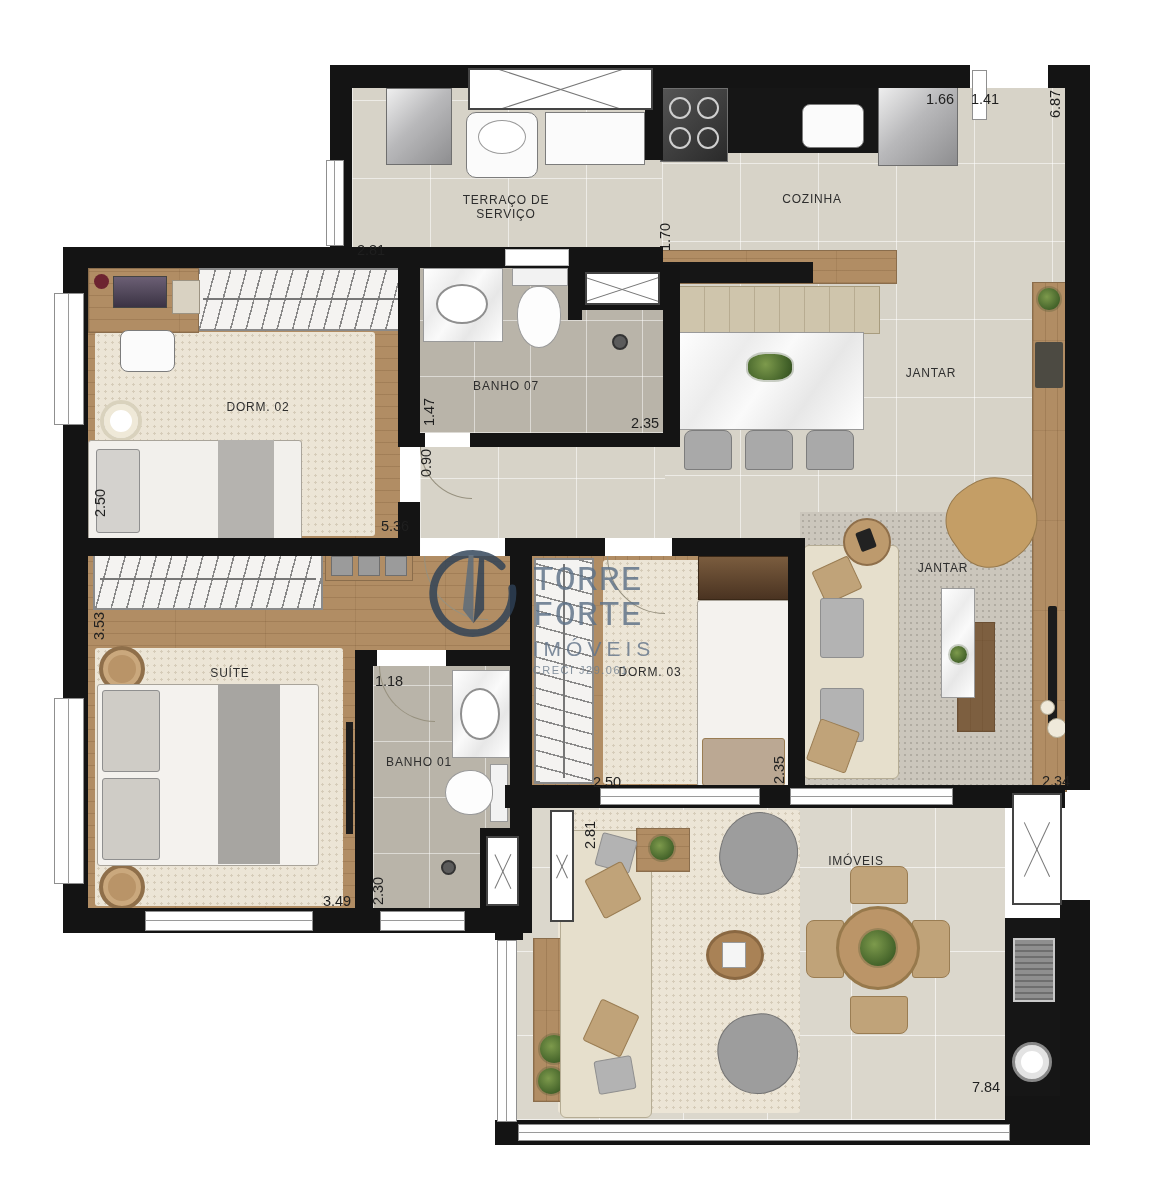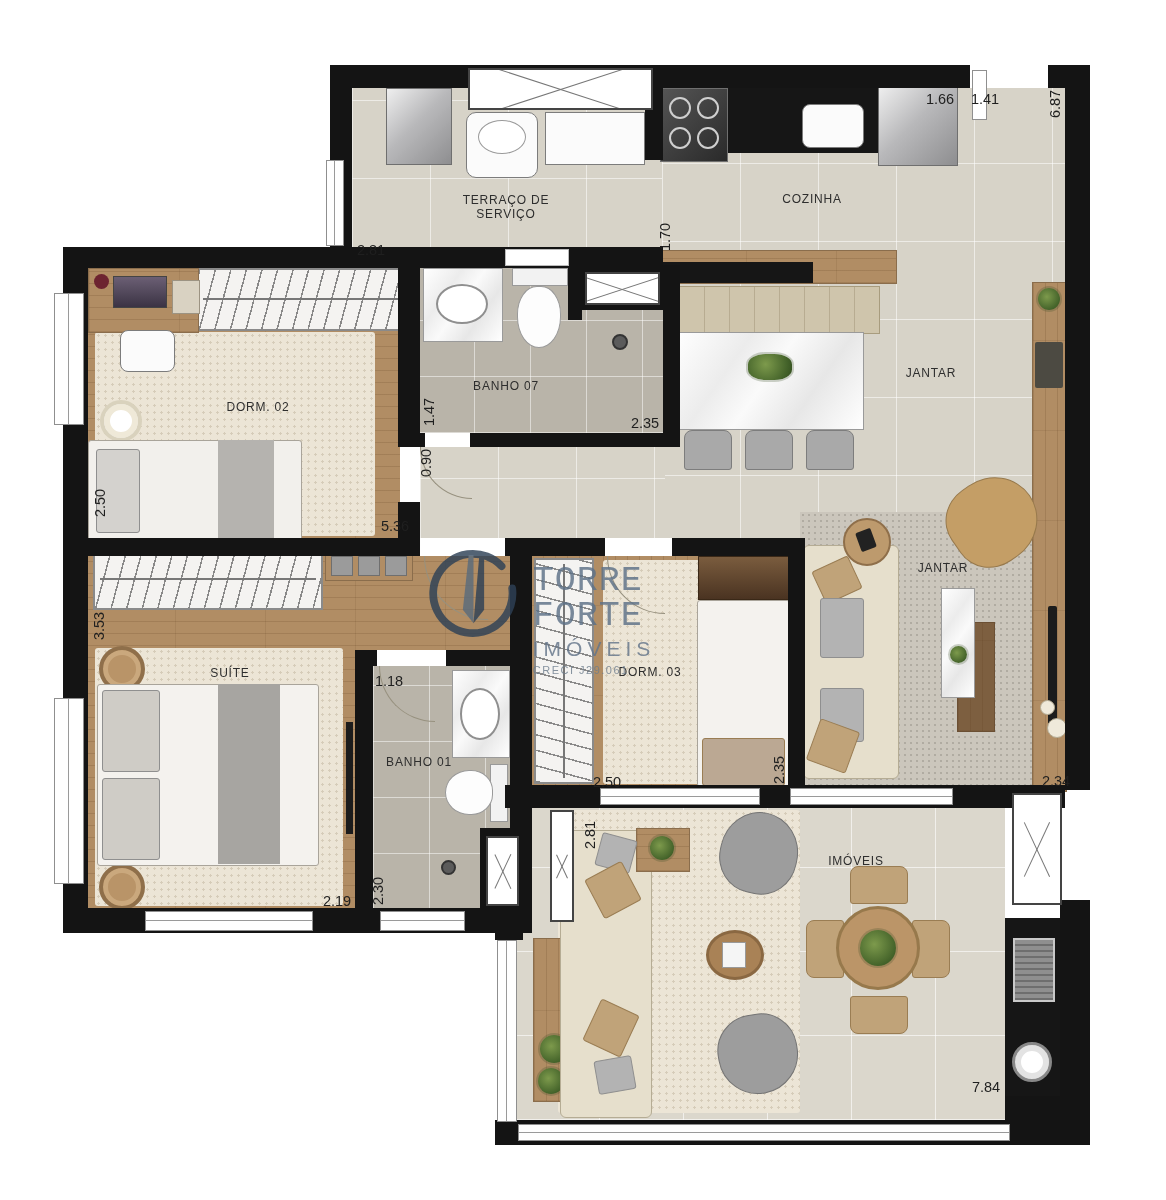--- a/index.html
+++ b/index.html
@@ -275,21 +275,21 @@
   <span class="dim r" style="left:1055px;top:104px;">6.87</span>
   <span class="dim" style="left:371px;top:250px;">2.81</span>
   <span class="dim r" style="left:665px;top:237px;">1.70</span>
   <span class="dim r" style="left:429px;top:412px;">1.47</span>
   <span class="dim" style="left:645px;top:423px;">2.35</span>
   <span class="dim r" style="left:426px;top:463px;">0.90</span>
   <span class="dim r" style="left:100px;top:503px;">2.50</span>
   <span class="dim" style="left:395px;top:526px;">5.36</span>
   <span class="dim r" style="left:99px;top:626px;">3.53</span>
   <span class="dim" style="left:389px;top:681px;">1.18</span>
-  <span class="dim" style="left:337px;top:901px;">2.19</span>
+  <span class="dim" style="left:337px;top:901px;">3.49</span>
   <span class="dim r" style="left:378px;top:891px;">2.30</span>
   <span class="dim" style="left:607px;top:782px;">2.50</span>
   <span class="dim r" style="left:779px;top:770px;">2.35</span>
   <span class="dim" style="left:1056px;top:781px;">2.34</span>
   <span class="dim r" style="left:590px;top:835px;">2.81</span>
   <span class="dim" style="left:986px;top:1087px;">7.84</span>
 
   <div id="wm">
     <svg width="104" height="104" viewBox="0 0 100 100">
       <path d="M 76 15 A 41 41 0 1 0 87 38" fill="none" stroke="#2e4156" stroke-width="8" stroke-linecap="round"></path>

